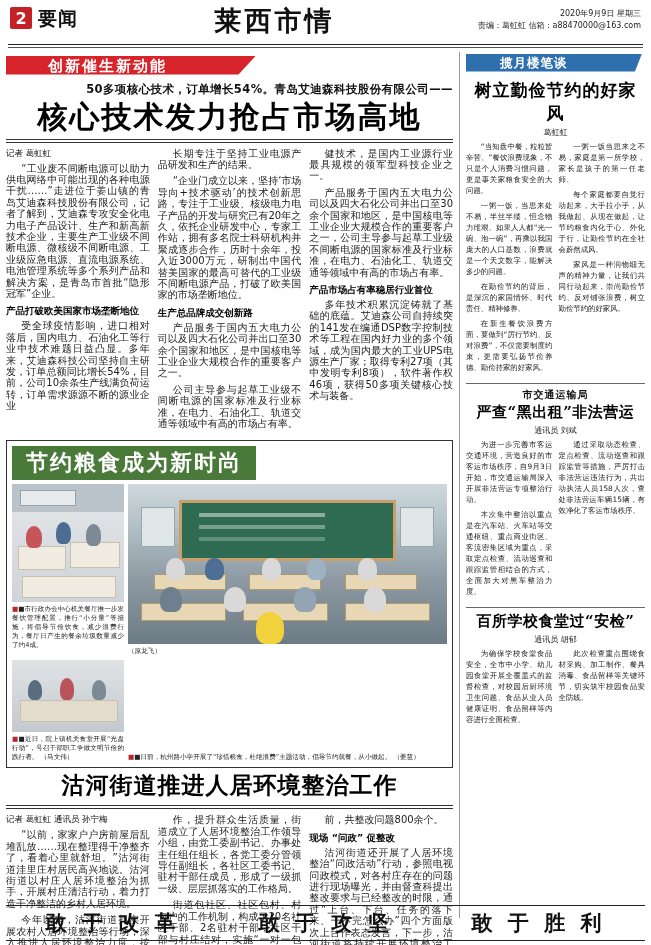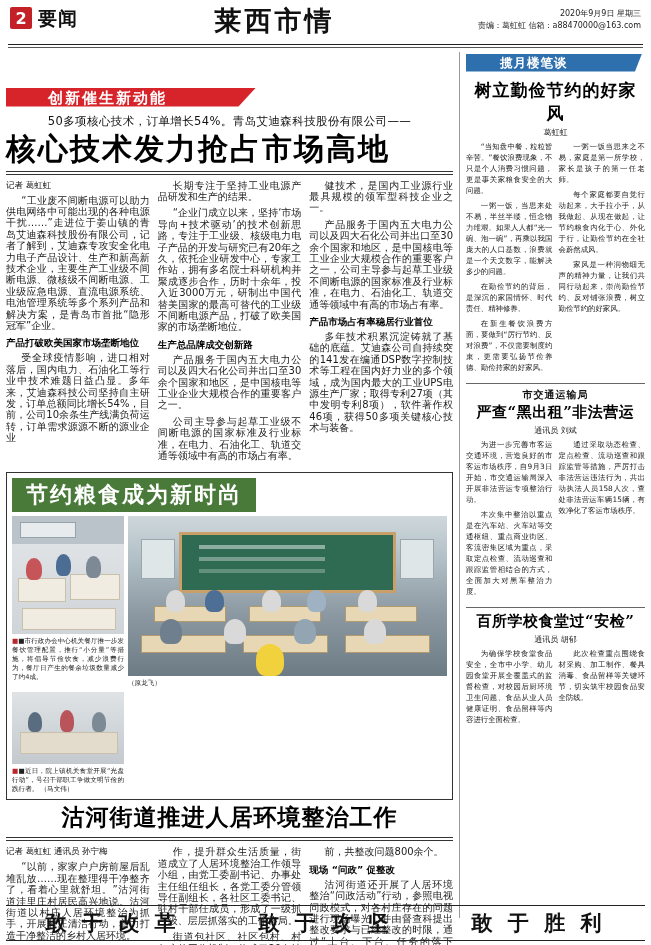--- a/index.html
+++ b/index.html
@@ -28,33 +28,33 @@
 
   .rule-top{border-top:1.5px solid #222;margin:2px 2px 0 2px;}
   .rule-thin{border-top:.5px solid #555;margin:1.5px 2px 0 2px;}
 
   
   .body-wrap{display:flex;gap:6px;margin-top:4px;height:866px;}
   .left-col{width:452px;position:relative;}
   .right-col{width:181px;position:relative;border-left:1px solid #999;padding-left:6px;}
 
   
-  .lead-banner{position:relative;height:28px;margin-top:32px;}
+  .lead-banner{position:relative;height:28px;}
   .lead-banner .bar{
     position:absolute;left:0;top:4px;width:250px;height:19px;background:#d7242b;
     clip-path:polygon(0 0,100% 0,93% 100%,0 100%);
   }
   .lead-banner .txt{
     position:absolute;left:42px;top:5px;color:#fff;font-size:15px;font-weight:bold;letter-spacing:2px;
     font-family:"DejaVu Serif","Liberation Serif",serif;
   }
-  .lead-sub{font-size:11.5px;text-align:center;margin-top:2px;font-weight:normal;letter-spacing:.4px;color:#111;}
+  .lead-sub{font-size:11.5px;text-align:right;margin-top:2px;font-weight:bold;letter-spacing:.4px;color:#111;}
   .lead-head{
     font-family:"DejaVu Serif","Liberation Serif",serif;
-    font-size:30px;font-weight:bold;letter-spacing:2px;line-height:36px;margin:2px 0 4px 0;color:#000;
+    font-size:30px;font-weight:bold;text-align:center;letter-spacing:2px;line-height:36px;margin:2px 0 4px 0;color:#000;
   }
   .hr-double{border-top:1px solid #333;border-bottom:1px solid #333;height:2px;margin:3px 0 5px 0;}
 
   
   .cols3{display:flex;gap:8px;}
   .cols3 > div{flex:1;}
   .byline{font-size:8.5px;margin-bottom:3px;color:#111;}
   p.t{font-size:10px;line-height:11.4px;text-align:justify;margin:0 0 5px 0;text-indent:15.2px;color:#1b1b1b;}
   h4.sub{font-size:9.5px;font-weight:bold;line-height:13px;margin:5px 0 3px 0;color:#000;}
 
@@ -221,20 +221,26 @@
               <div class="tableg" style="left:8px;top:40px;width:96px;height:20px;background:#e3dccd;"></div>
               <div class="kid" style="left:16px;top:20px;width:14px;height:20px;background:#5a6d80;"></div>
               <div class="kid" style="left:48px;top:18px;width:14px;height:22px;background:#b8545a;"></div>
               <div class="kid" style="left:80px;top:20px;width:14px;height:20px;background:#7c8a95;"></div>
             </div>
             <div class="cap">
               <span class="sq">■</span><span>■近日，院上镇机关食堂开展“光盘行动”，号召干部职工争做文明节俭的践行者。</span>
               <span>（马文伟）</span>
             </div>
           </div>
+          <div style="flex:1;display:flex;align-items:flex-end;">
+            <div class="cap" style="width:100%;">
+              <span class="sq">■</span><span>■日前，杭州路小学开展了“珍惜粮食，杜绝浪费”主题活动，倡导节约就餐，从小做起。</span>
+              <span>（姜慧）</span>
+            </div>
+          </div>
         </div>
       </div>
 
       <div class="head2">沽河街道推进人居环境整治工作</div>
       <div class="hr-double"></div>
 
       <div class="cols3">
         <div>
           <div class="byline">记者 葛虹虹 通讯员 孙宁梅</div>
           <p class="t">“以前，家家户户房前屋后乱堆乱放……现在整理得干净整齐了，看着心里就舒坦。”沽河街道洼里庄村居民高兴地说。沽河街道以村庄人居环境整治为抓手，开展村庄清洁行动，着力打造干净整洁的乡村人居环境。</p>

